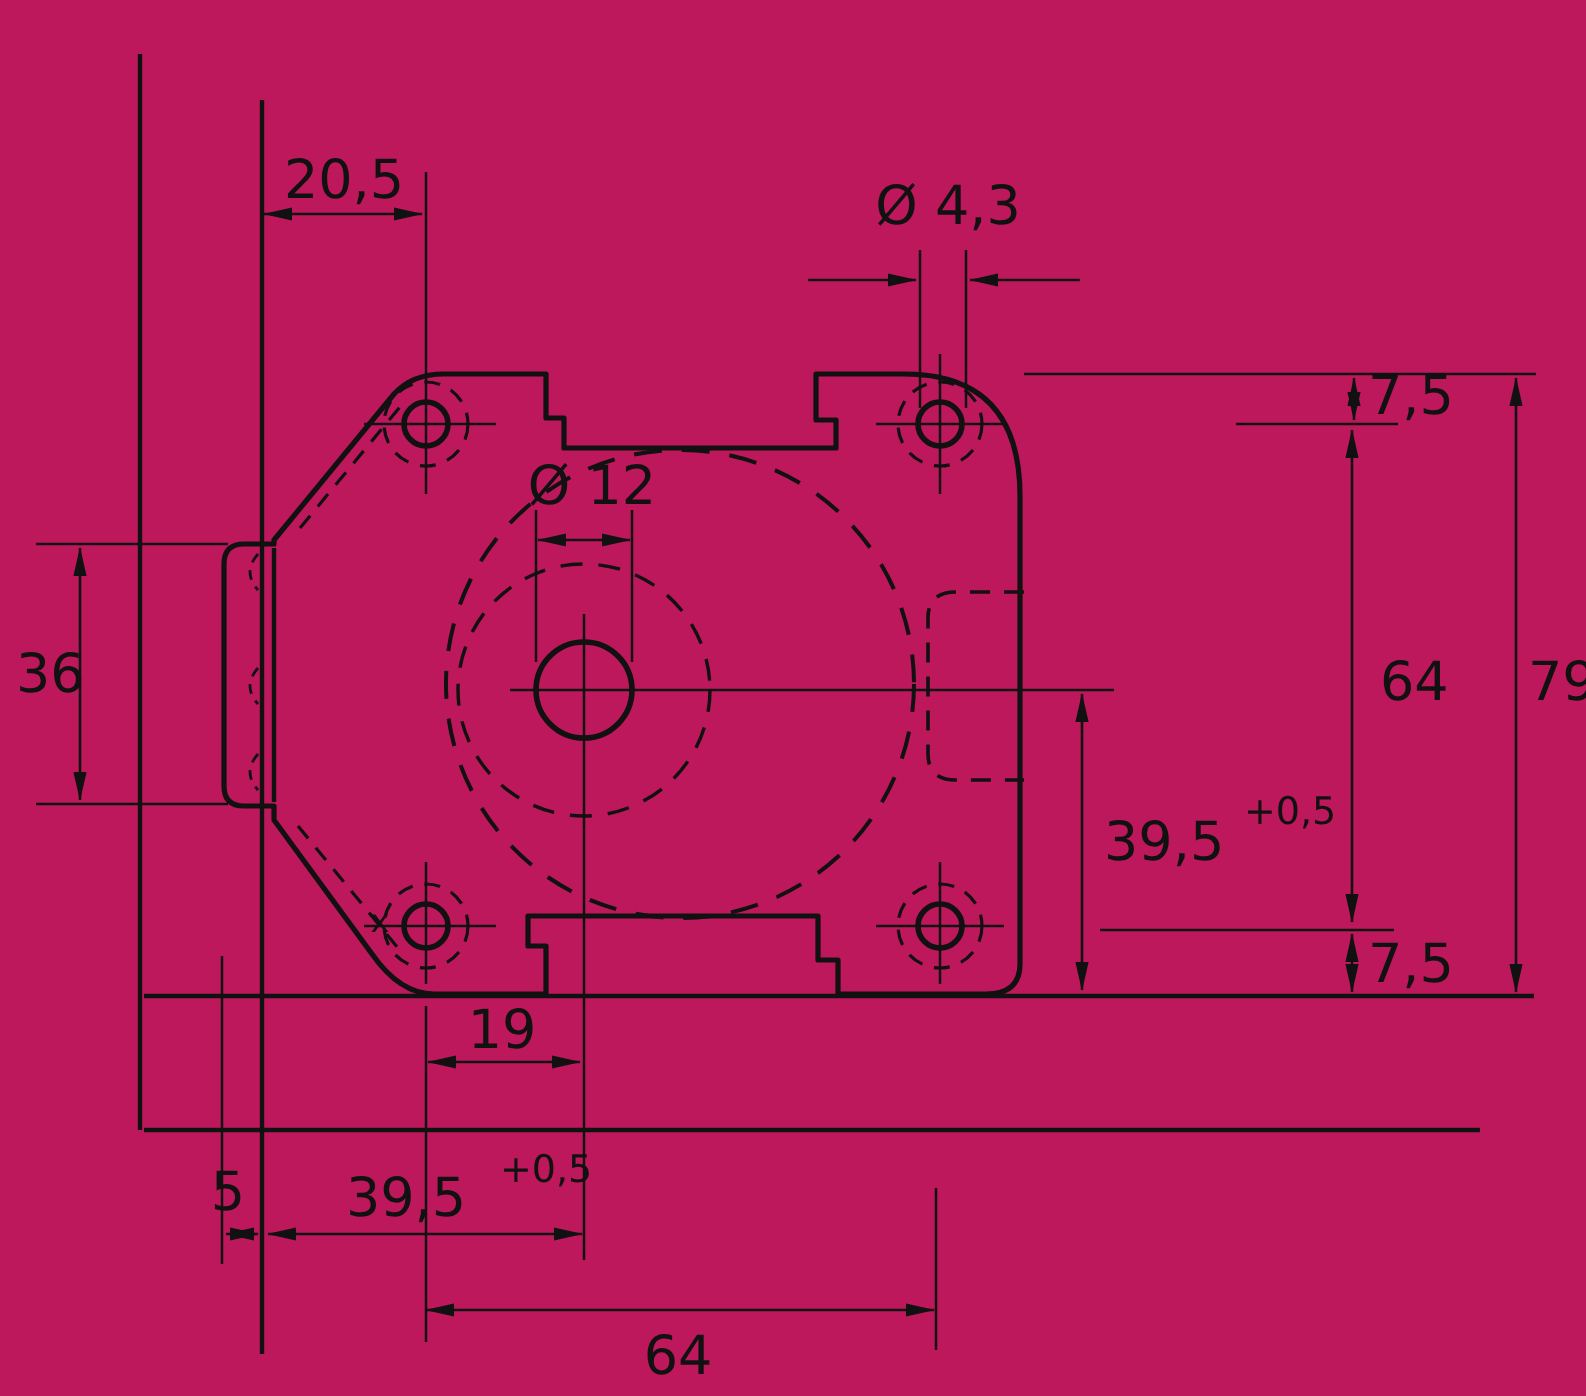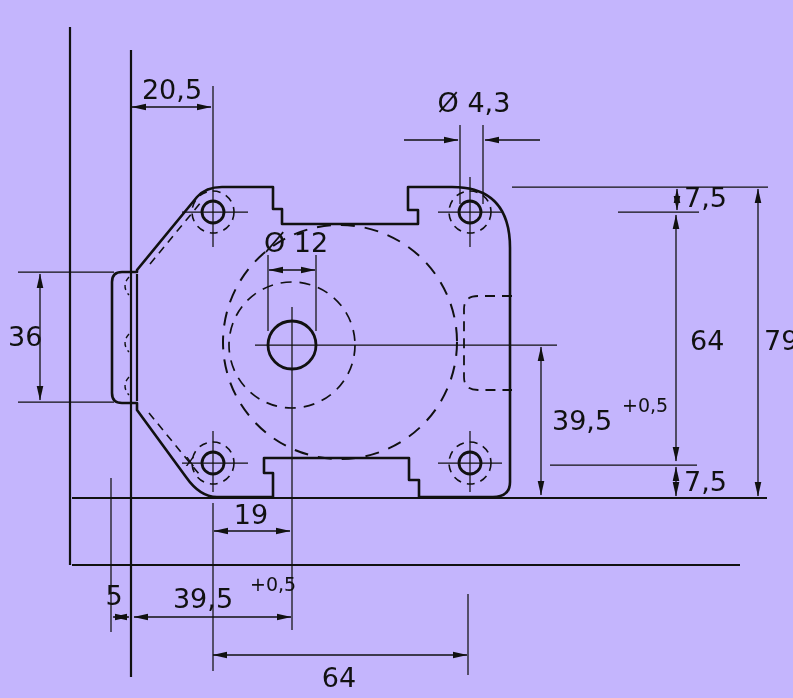--- a/index.html
+++ b/index.html
@@ -1,16 +1,16 @@
 <!DOCTYPE html>
 <html><head>
 <meta charset="utf-8">
 <style>
   html,body{margin:0;padding:0;background:#ffffff;}
-  .stage{width:793px;height:698px;position:relative;background:#c4b5fd;overflow:hidden;}
+  .stage{width:793px;height:698px;position:relative;background:#be185d;overflow:hidden;}
   svg{display:block;}
   .dim-text{font-family:"DejaVu Sans","Liberation Sans",sans-serif;font-size:27px;fill:#111;}
   .dim-sup{font-family:"DejaVu Sans","Liberation Sans",sans-serif;font-size:19px;fill:#111;}
   .dim-mark{font-family:"DejaVu Sans","Liberation Sans",sans-serif;font-size:16px;fill:#111;}
   .outline{stroke:#111;stroke-width:2.6;fill:none;stroke-linejoin:round;}
   .frame{stroke:#111;stroke-width:2.2;fill:none;}
   .thin{stroke:#111;stroke-width:1.25;fill:none;}
   .dimline{stroke:#111;stroke-width:1.3;fill:none;}
   .hole{stroke:#111;stroke-width:2.8;fill:none;}
   .hidden1{stroke:#111;stroke-width:2;fill:none;stroke-dasharray:14 10;}

